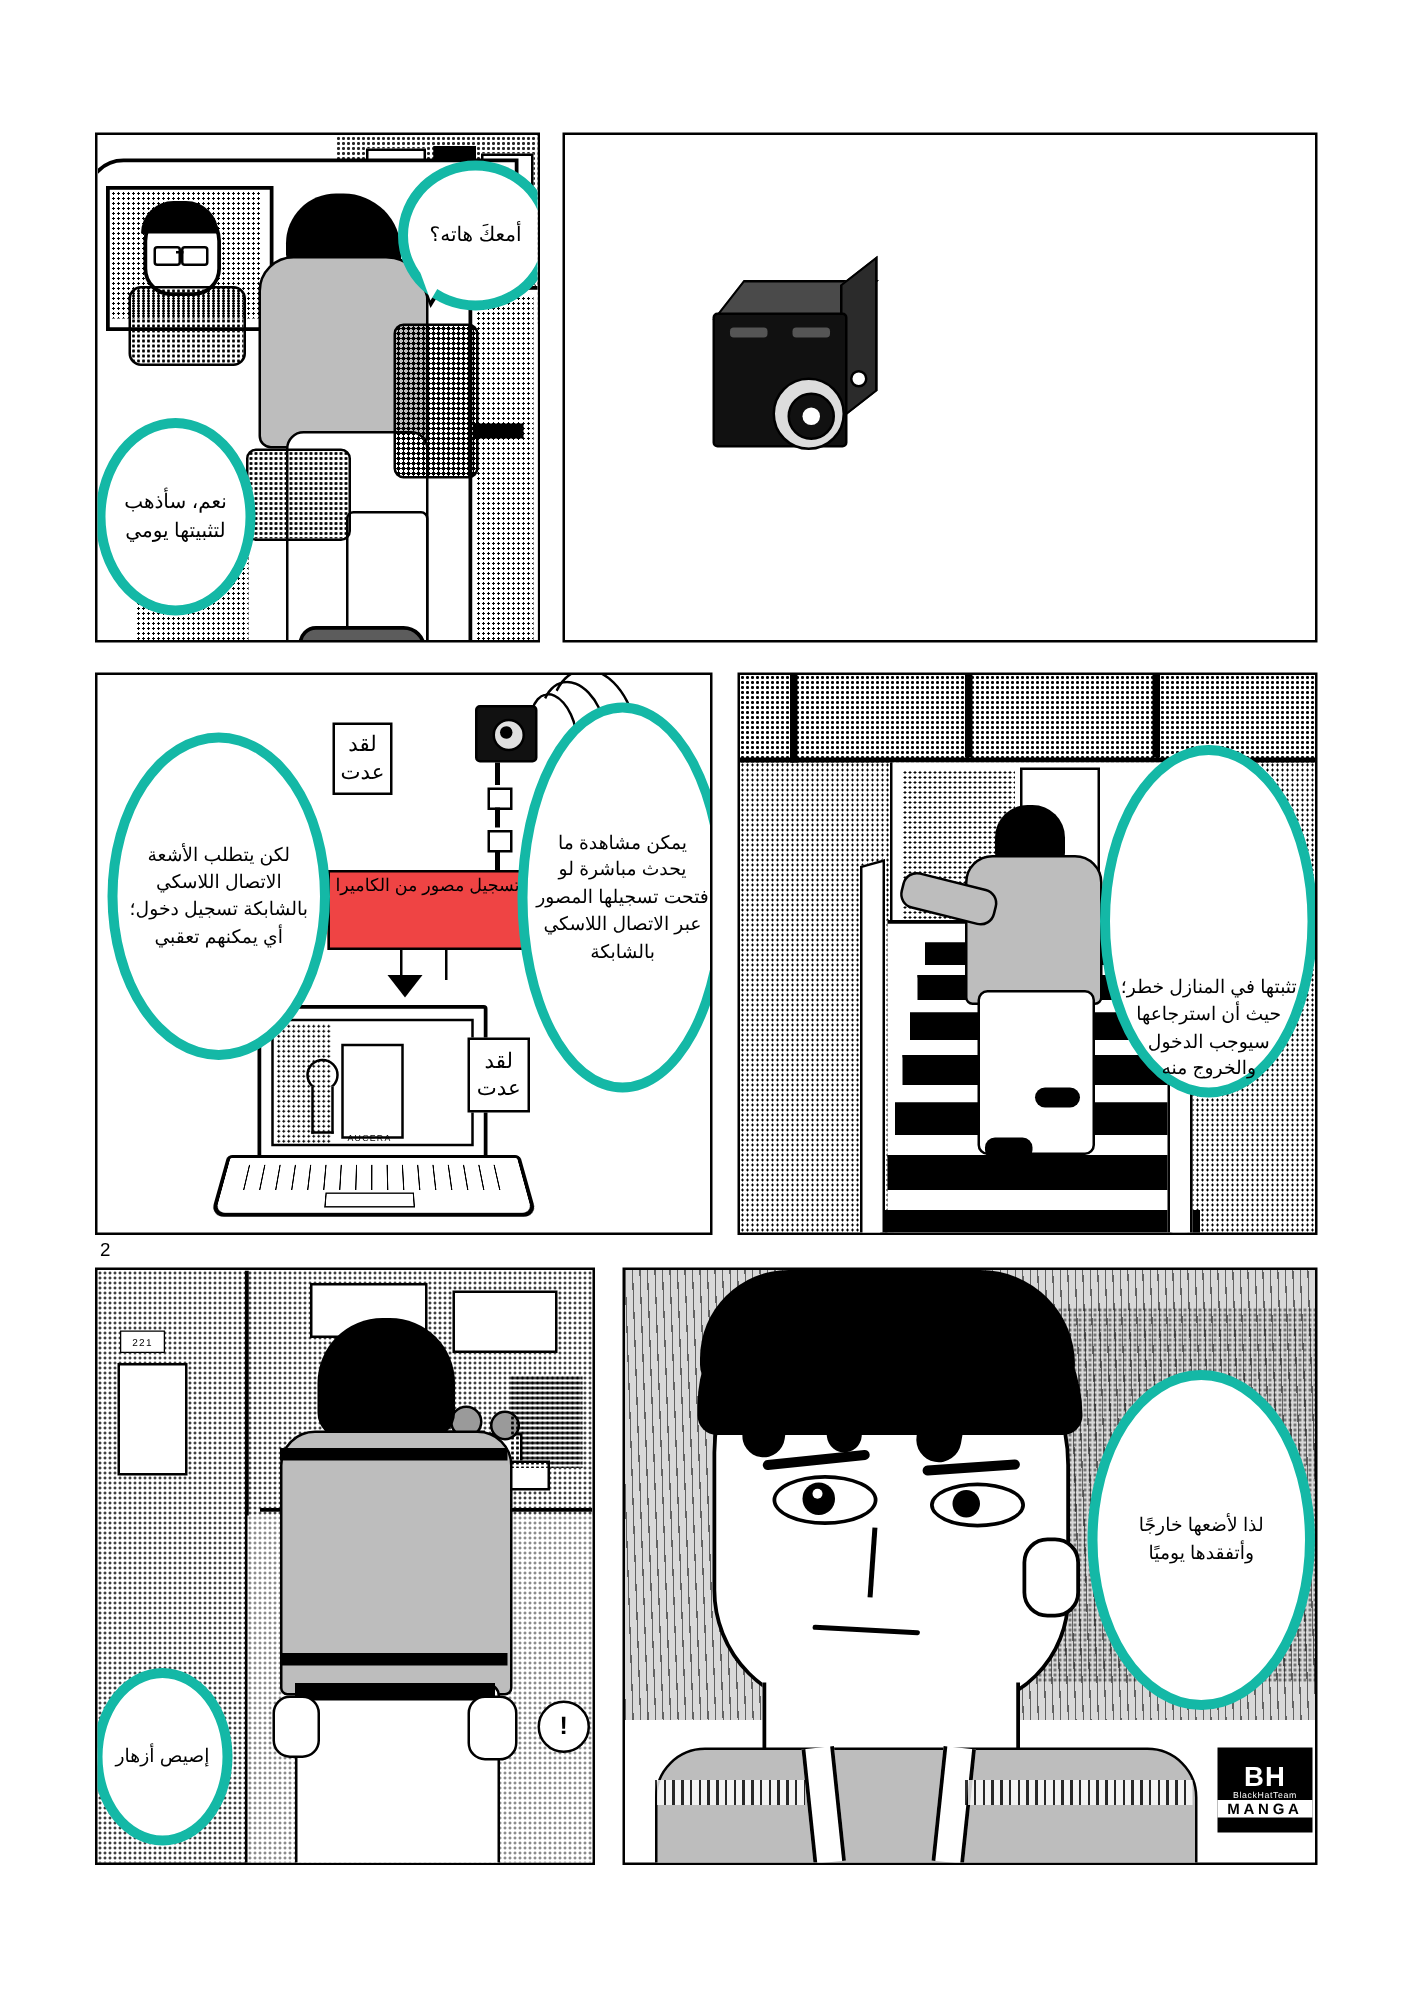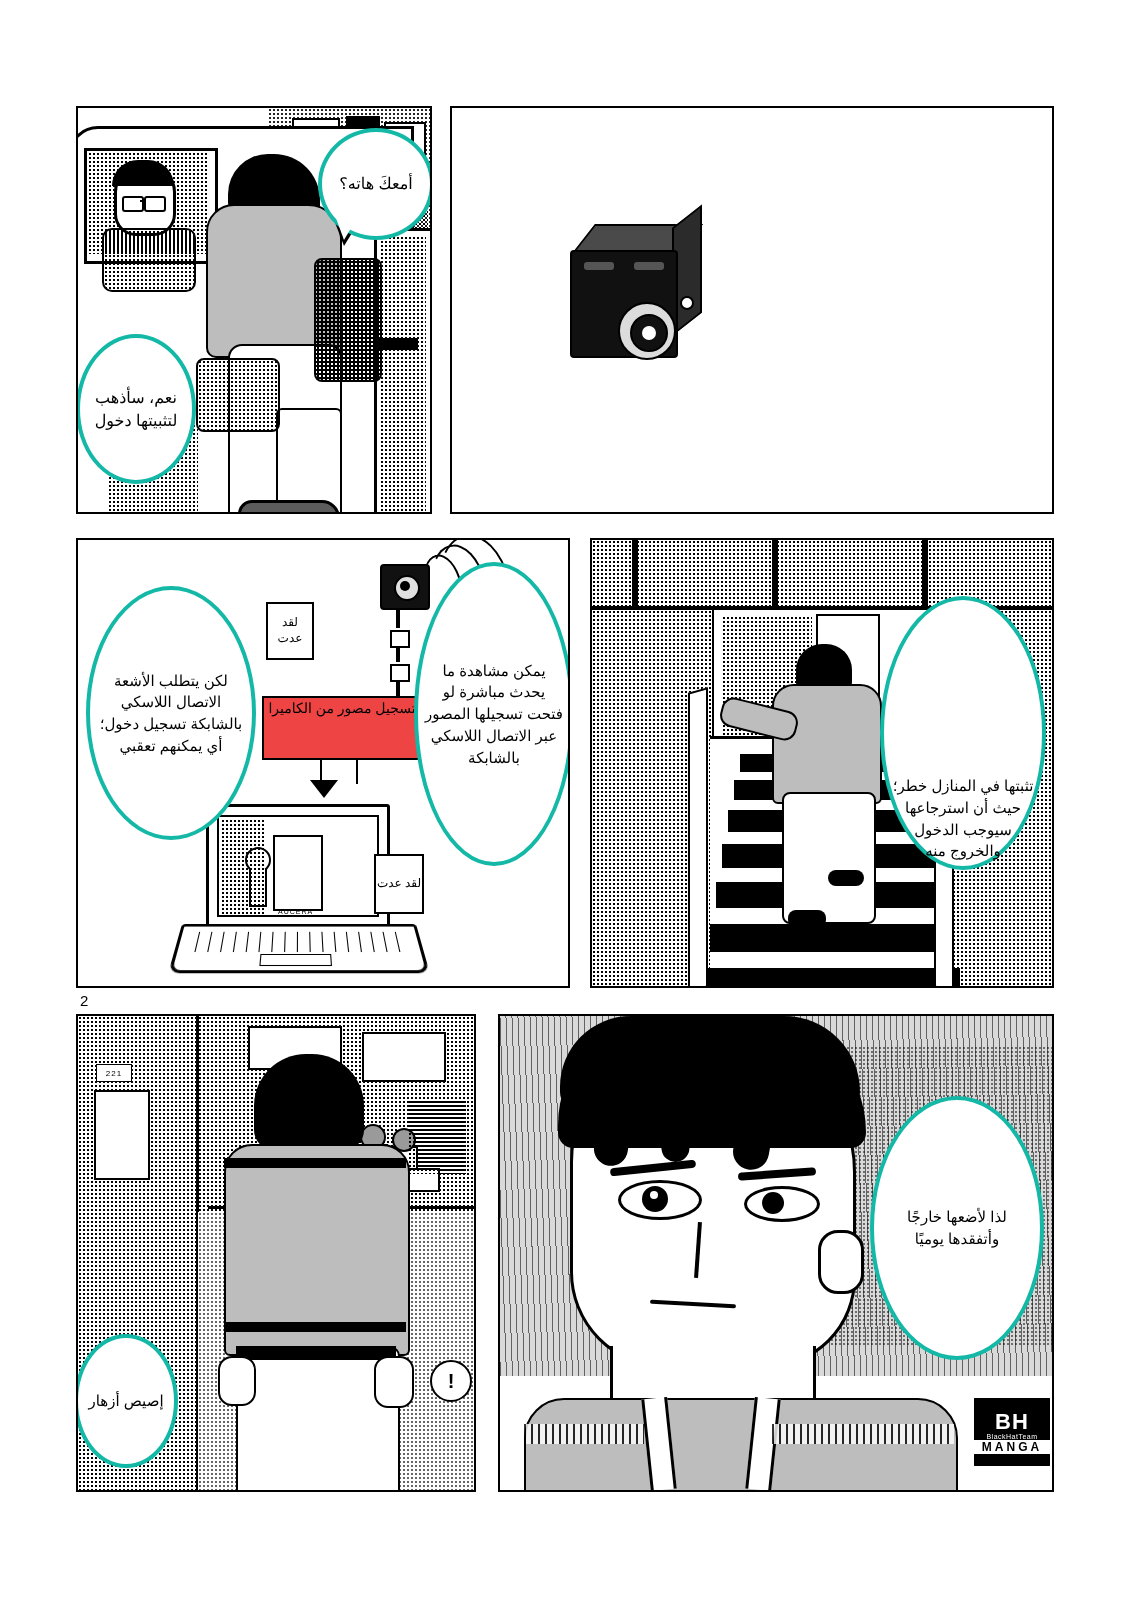--- a/index.html
+++ b/index.html
@@ -17,39 +17,39 @@
   
   .tone-lt{background-image:radial-gradient(#000 0.8px, transparent 0.9px);background-size:4px 4px;}
   .tone-md{background-image:radial-gradient(#000 1.1px, transparent 1.2px);background-size:4px 4px;}
   .tone-dk{background-image:radial-gradient(#000 1.6px, transparent 1.7px);background-size:4px 4px;}
   .tone-hair{background-image:repeating-linear-gradient(115deg,#000 0 2px,#fff 2px 4px);}
   .tone-stripe{background-image:repeating-linear-gradient(90deg,#000 0 2px,#fff 2px 7px);}
   .tone-sky{background-image:repeating-linear-gradient(88deg,rgba(0,0,0,.55) 0 1px, rgba(0,0,0,0) 1px 6px);}
 
   
   .balloon{
-    position:absolute;background:#fff;border:4px solid #14b8a6;border-radius:50%/50%;
+    position:absolute;background:#fff;border:8px solid #14b8a6;border-radius:50%/50%;
     display:flex;align-items:center;justify-content:center;text-align:center;
     line-height:1.45;color:#000;z-index:6;
   }
   .balloon span{display:block;padding:4px 6px;}
   .tail{position:absolute;width:0;height:0;z-index:5;}
 
   .boxtext{
     position:absolute;background:#fff;border:2px solid #000;
     display:flex;align-items:center;justify-content:center;text-align:center;
     line-height:1.6;z-index:6;
   }
   .plainbox{position:absolute;background:#ef4444;border:2px solid #000;display:flex;
     align-items:flex-start;justify-content:center;text-align:center;line-height:1.5;z-index:6;}
 
   .smallnote{
     position:absolute;background:#fff;border:2px solid #000;
     display:flex;align-items:center;justify-content:center;text-align:center;
-    font-size:12px;line-height:1.3;z-index:7;margin-top:24px;
+    font-size:17px;line-height:1.3;z-index:7;
   }
 
   .pagenum{position:absolute;font-size:15px;color:#000;}
 
   
   .cube{position:absolute;}
   .cube .face-front{position:absolute;left:18px;top:26px;width:104px;height:104px;background:#111;border:2px solid #000;border-radius:4px;}
   .cube .face-top{position:absolute;left:18px;top:0px;width:104px;height:28px;background:#4a4a4a;border:2px solid #000;transform:skewX(-38deg);transform-origin:bottom left;}
   .cube .face-side{position:absolute;left:120px;top:4px;width:26px;height:104px;background:#2b2b2b;border:2px solid #000;transform:skewY(-38deg);transform-origin:top left;}
   .cube .lens-out{position:absolute;left:46px;top:50px;width:54px;height:54px;border-radius:50%;background:#dcdcdc;border:2px solid #000;}
@@ -138,21 +138,21 @@
       <div class="tone-lt" style="position:absolute;left:30px;top:300px;width:90px;height:110px;"></div>
     </div>
 
     <div class="balloon" style="left:240px;top:20px;width:108px;height:104px;font-size:16px;">
       <span>أمعكَ هاته؟</span>
     </div>
     <div class="tail" style="left:256px;top:112px;border-left:10px solid transparent;border-right:16px solid transparent;border-top:26px solid #000;"></div>
     <div class="tail" style="left:258px;top:110px;border-left:8px solid transparent;border-right:13px solid transparent;border-top:22px solid #fff;z-index:6;"></div>
 
     <div class="balloon" style="left:-2px;top:226px;width:112px;height:142px;font-size:16px;">
-      <span>نعم، سأذهب لتثبيتها دخول</span>
+      <span>نعم، سأذهب لتثبيتها يومي</span>
     </div>
   </div>
 
   <div class="panel" style="left:450px;top:106px;width:600px;height:404px;">
     <div class="panel-inner">
       <div class="cube" style="left:100px;top:116px;width:160px;height:150px;">
         <div class="face-top"></div>
         <div class="face-side"></div>
         <div class="face-front">
           <div class="lens-out">

